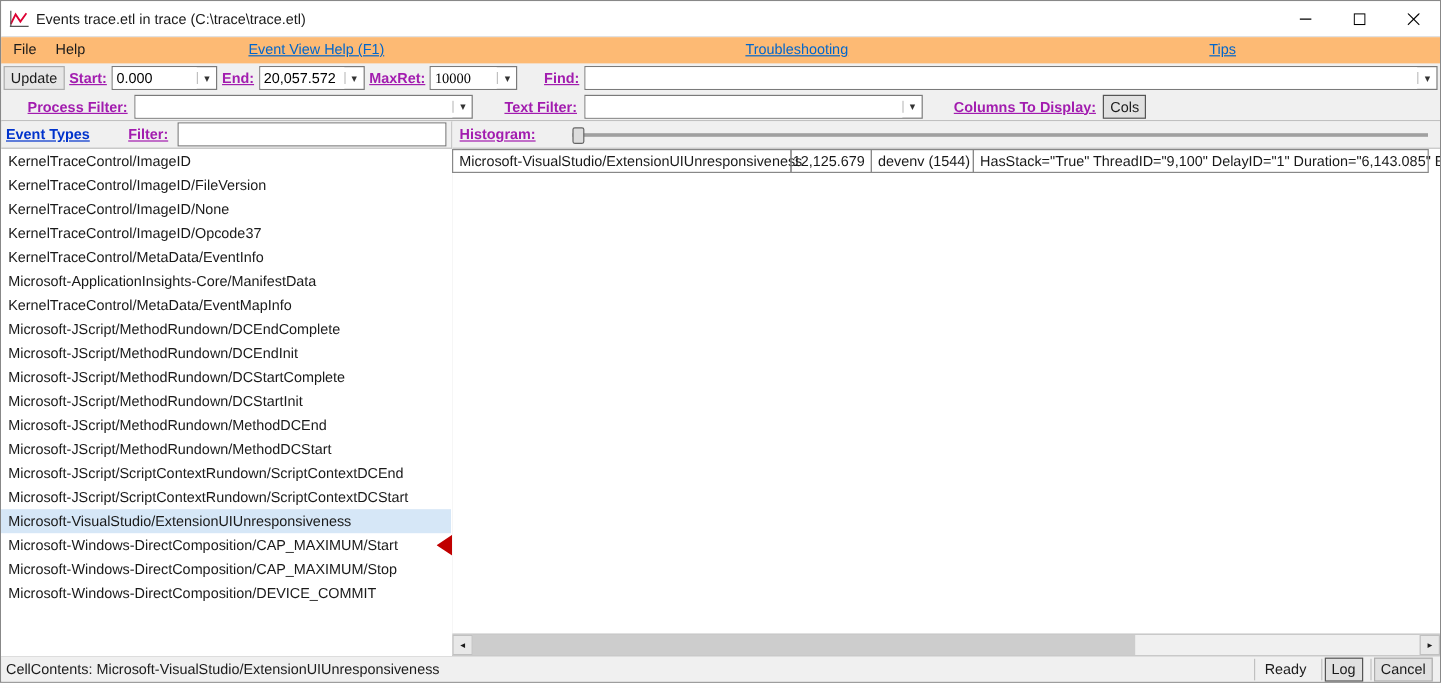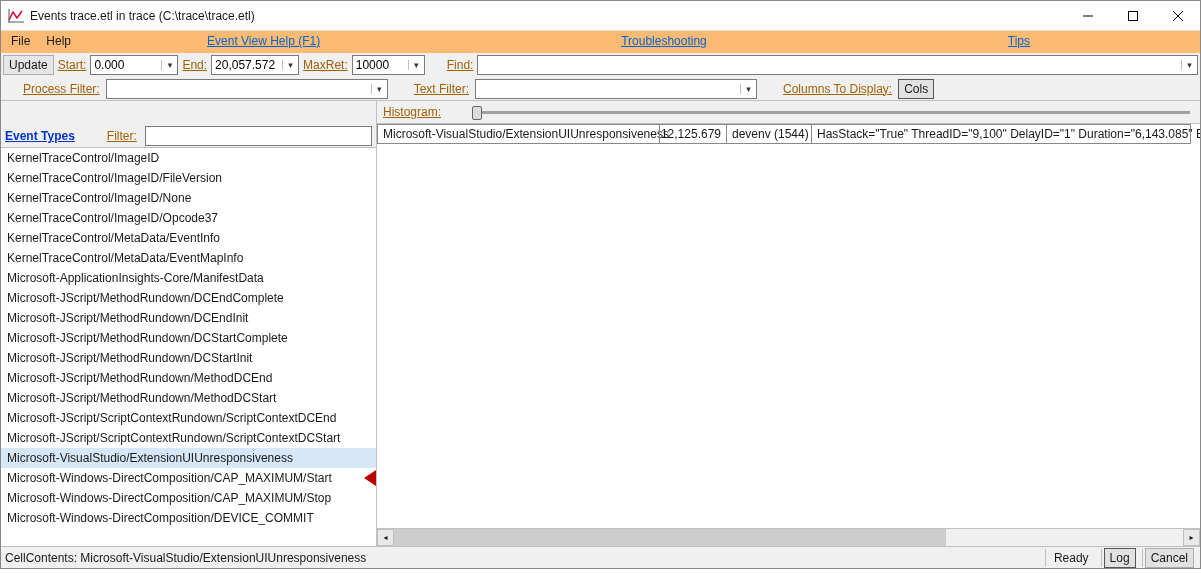--- a/index.html
+++ b/index.html
@@ -13,32 +13,32 @@
   .winbtn { width: 45px; height: 30px; display: flex; align-items: center; justify-content: center; font-size: 13px; }
 
   .menubar { height: 22px; display: flex; align-items: stretch; background: #fdba74; padding: 0 2px; }
   .menubar .menuitem { padding: 3px 8px 0 8px; font-size: 12px; }
   .menubar .linkitem { color: #0066cc; text-decoration: underline; padding: 3px 8px 0 8px; cursor: pointer; }
   .menubar .gap { flex: 1; }
 
   .toolbar { height: 24px; display: flex; align-items: center; background: #f0f0f0; padding: 1px 2px; gap: 2px; }
   .btn { background: #e1e1e1; border: 1px solid #adadad; padding: 1px 5px; font-size: 12px; height: 20px; display: flex; align-items: center; }
   .btn.raised { background: #e6e6e6; }
-  .labellink { color: #a16207; text-decoration: underline; padding: 0 2px; }
+  .labellink { color: #a21caf; text-decoration: underline; padding: 0 2px; font-weight: bold; }
   .combo { display: flex; align-items: center; border: 1px solid #7a7a7a; background: #fff; height: 20px; }
   .combo input { border: none; outline: none; font-size: 12px; padding: 0 3px; height: 18px; }
   .combo .drop { width: 16px; text-align: center; font-size: 9px; color: #333; border-left: 1px solid #c0c0c0; }
   .textbox { border: 1px solid #7a7a7a; background: #fff; height: 20px; }
   .textbox input { border: none; outline: none; width: 100%; height: 18px; padding: 0 3px; font-size: 12px; }
 
   .filterbar { height: 24px; display: flex; align-items: center; background: #f0f0f0; padding: 1px 2px; gap: 4px; border-bottom: 1px solid #c0c0c0; }
 
   .body { flex: 1; display: flex; overflow: hidden; }
   .left { width: 376px; display: flex; flex-direction: column; border-right: 1px solid #c0c0c0; background: #f0f0f0; }
-  .left .header { height: 22px; display: flex; align-items: center; gap: 6px; padding: 0 4px; margin-top: 24px; }
+  .left .header { height: 22px; display: flex; align-items: center; gap: 6px; padding: 0 4px; }
   .left .header .h1 { color: #0033cc; font-weight: bold; text-decoration: underline; }
   .left .list { flex: 1; overflow-y: scroll; background: #fff; border-top: 1px solid #c0c0c0; position: relative; }
   .left .list .item { padding: 2px 6px; font-size: 12px; white-space: nowrap; cursor: default; height: 20px; display: flex; align-items: center; }
   .left .list .item.sel { background: #d6e7f7; }
   .left .arrow { position: absolute; right: -44px; width: 56px; height: 26px; pointer-events: none; z-index: 5; }
 
   .right { flex: 1; display: flex; flex-direction: column; background: #f0f0f0; min-width: 0; }
   .right .header { height: 22px; display: flex; align-items: center; gap: 23px; padding: 0 4px; }
   .right .grid { flex: 1; display: flex; flex-direction: column; background: #fff; border-top: 1px solid #c0c0c0; overflow: hidden; }
   .ghead { display: flex; height: 22px; border-bottom: 1px solid #c0c0c0; }
@@ -116,21 +116,21 @@
       <input style="width: 70px;" value="0.000">
       <span class="drop">▾</span>
     </div>
     <span class="labellink">End:</span>
     <div class="combo">
       <input style="width: 70px;" value="20,057.572">
       <span class="drop">▾</span>
     </div>
     <span class="labellink">MaxRet:</span>
     <div class="combo">
-      <input style="width: 55px;" value="10000">
+      <input style="width: 55px; font-family: Liberation Serif, serif;" value="10000">
       <span class="drop">▾</span>
     </div>
     <span style="width:16px"></span>
     <span class="labellink">Find:</span>
     <div class="combo" style="flex:1">
       <input style="flex: 1 1 0%;" value="">
       <span class="drop">▾</span>
     </div>
   </div>
 
@@ -162,22 +162,22 @@
         <div class="textbox" style="flex:1">
           <input value="" style="">
         </div>
       </div>
       <div class="list" id="eventtypes-list">
           <div class="item">KernelTraceControl/ImageID</div>
           <div class="item">KernelTraceControl/ImageID/FileVersion</div>
           <div class="item">KernelTraceControl/ImageID/None</div>
           <div class="item">KernelTraceControl/ImageID/Opcode37</div>
           <div class="item">KernelTraceControl/MetaData/EventInfo</div>
+          <div class="item">Microsoft-ApplicationInsights-Core/ManifestData</div>
           <div class="item">KernelTraceControl/MetaData/EventMapInfo</div>
-          <div class="item">Microsoft-ApplicationInsights-Core/ManifestData</div>
           <div class="item">Microsoft-JScript/MethodRundown/DCEndComplete</div>
           <div class="item">Microsoft-JScript/MethodRundown/DCEndInit</div>
           <div class="item">Microsoft-JScript/MethodRundown/DCStartComplete</div>
           <div class="item">Microsoft-JScript/MethodRundown/DCStartInit</div>
           <div class="item">Microsoft-JScript/MethodRundown/MethodDCEnd</div>
           <div class="item">Microsoft-JScript/MethodRundown/MethodDCStart</div>
           <div class="item">Microsoft-JScript/ScriptContextRundown/ScriptContextDCEnd</div>
           <div class="item">Microsoft-JScript/ScriptContextRundown/ScriptContextDCStart</div>
           <div class="item sel">Microsoft-VisualStudio/ExtensionUIUnresponsiveness</div>
           <div class="arrow" style="top: 317px;"><svg width="56" height="26">

